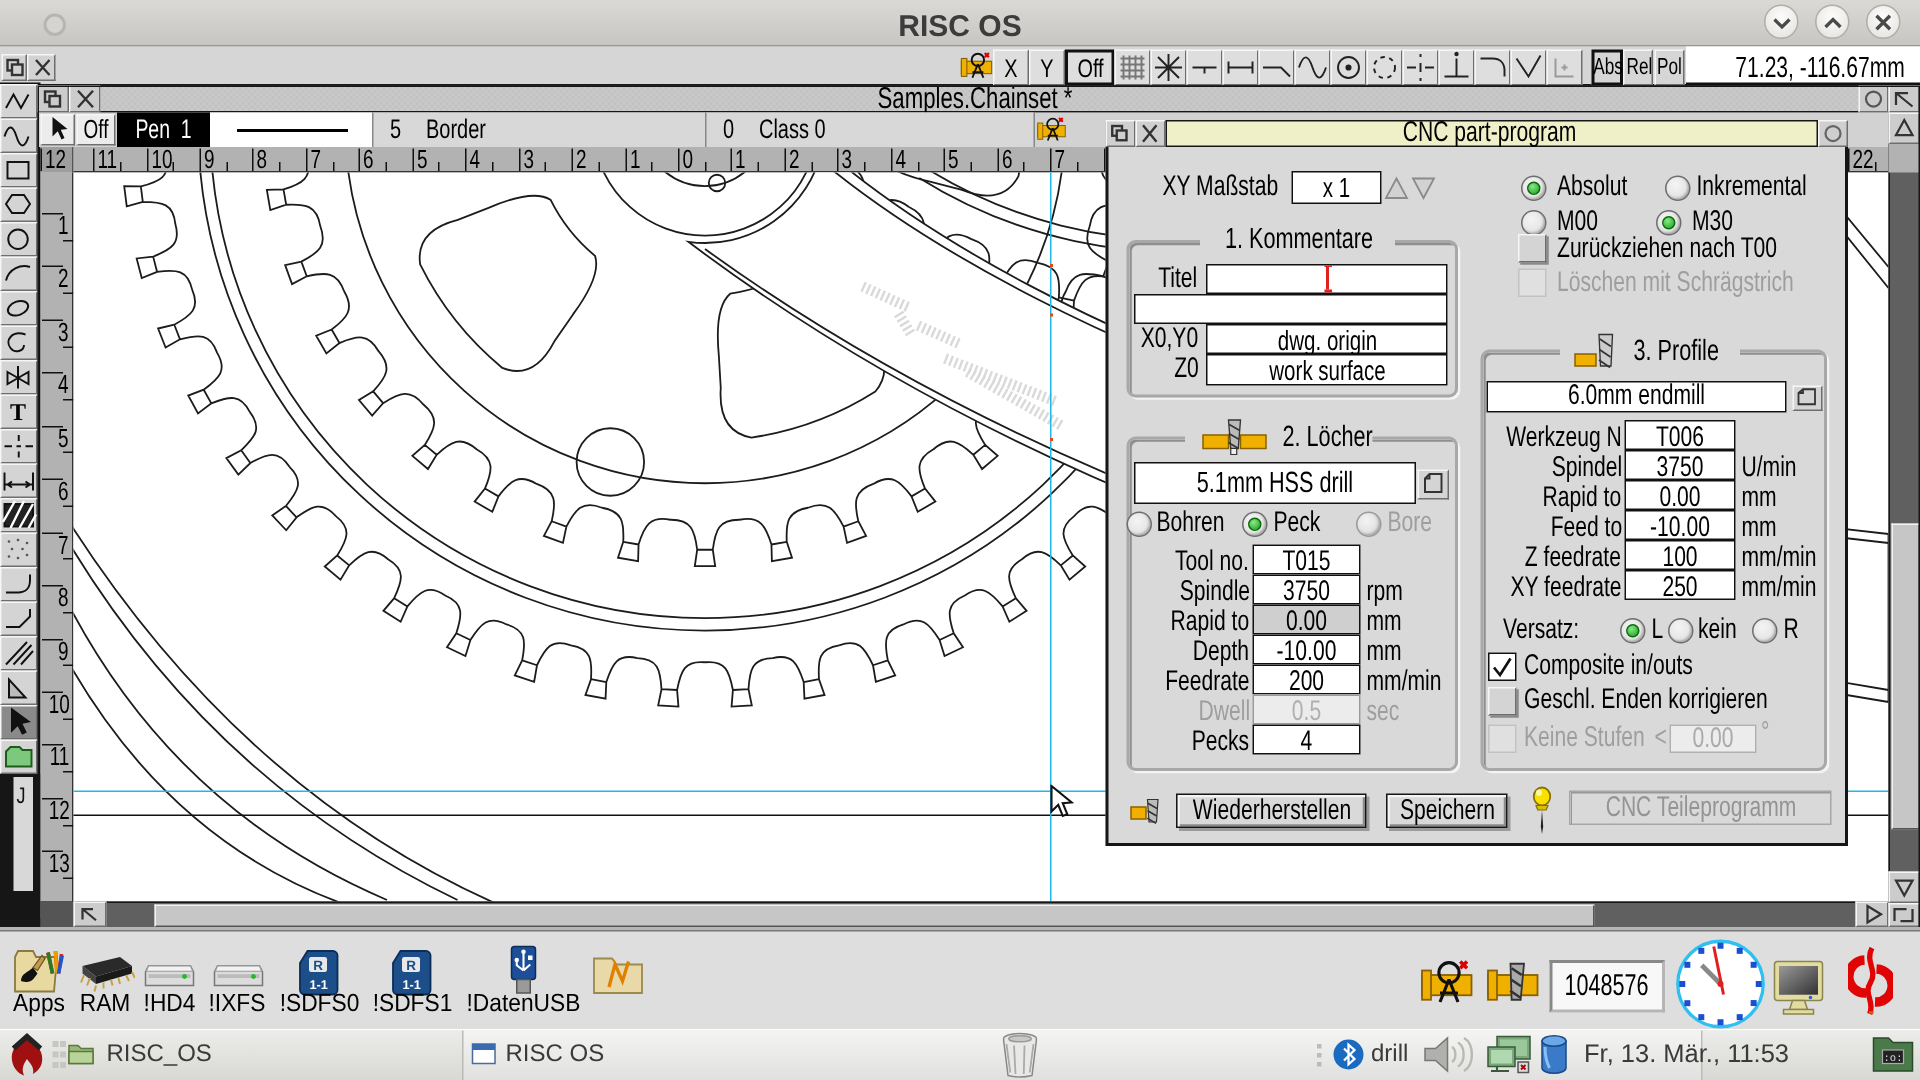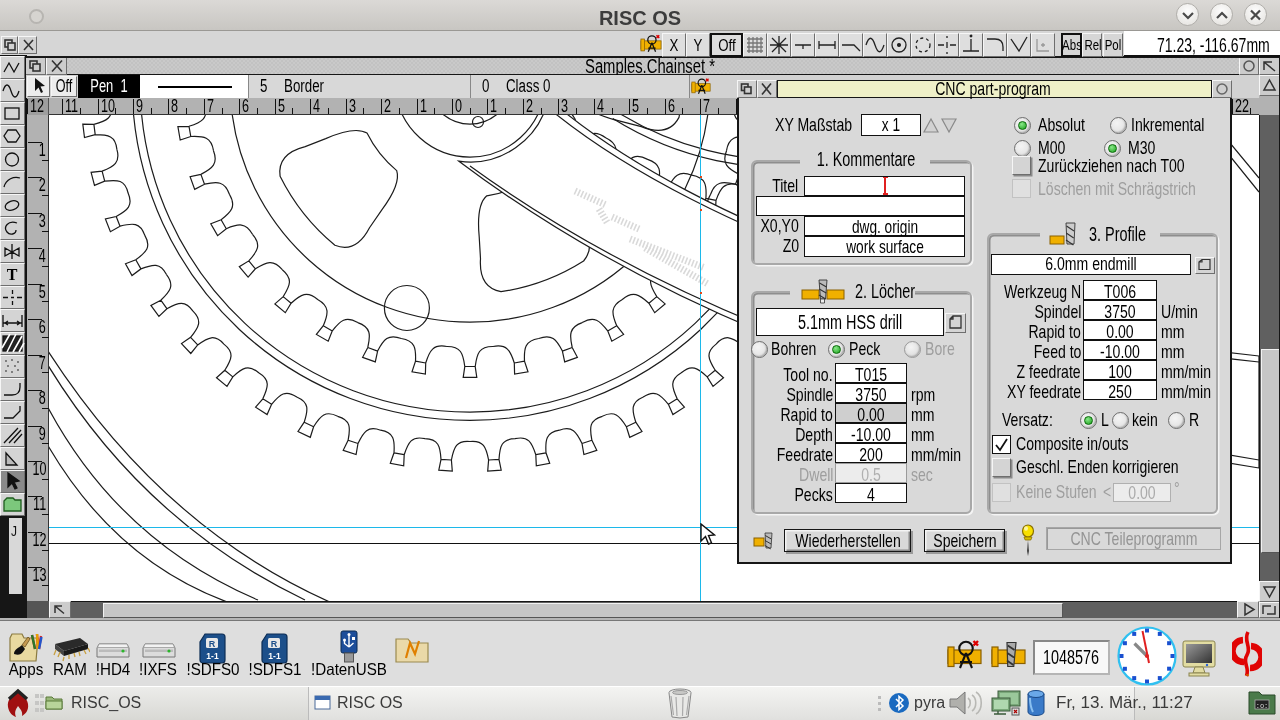--- a/index.html
+++ b/index.html
@@ -587,40 +587,40 @@
       <path d="M5,8 L7.5,27 M10,9 L11,28 M17,9 L16.5,28 M23,8 L20.5,27" stroke="#aaa" stroke-width="1.2"></path>
       <ellipse cx="14" cy="4.5" rx="7.5" ry="2" fill="#c8c8c6" stroke="#999"></ellipse>
     </svg>
 <div style="position:absolute;left:878px;top:696px;width:2.5px;height:2.5px;background:#bbb;"></div>
 <div style="position:absolute;left:878px;top:702px;width:2.5px;height:2.5px;background:#bbb;"></div>
 <div style="position:absolute;left:878px;top:708px;width:2.5px;height:2.5px;background:#bbb;"></div>
 <svg class="abs" style="left:888px;top:692px" width="22" height="22" viewBox="0 0 22 22">
       <circle cx="11" cy="11" r="10" fill="#1a6ac0"></circle>
       <path d="M8,7 l7,7 -4,3.5 V4.5 l4,3.5 -7,7" stroke="#fff" stroke-width="1.5" fill="none"></path>
     </svg>
-<div class="abs" style="left:914px;top:694px;font:16px 'Liberation Sans', sans-serif;color:#3a3a3a;">pyra</div>
+<div class="abs" style="left:914px;top:694px;font:16px 'Liberation Sans', sans-serif;color:#3a3a3a;">drill</div>
 <svg class="abs" style="left:948px;top:690px" width="38" height="26" viewBox="0 0 38 26">
       <path d="M2,9 h7 l8,-7 v22 l-8,-7 H2 Z" fill="#b0b0ac" stroke="#777"></path>
       <path d="M20,8 c3,2 3,8 0,10 M24,5 c5,3 5,13 0,16 M28,2 c7,4 7,18 0,22" stroke="#b8b8b4" stroke-width="1.6" fill="none"></path>
     </svg>
 <svg class="abs" style="left:990px;top:689px" width="32" height="28" viewBox="0 0 32 28">
       <rect x="8" y="2" width="22" height="15" fill="#7aa87a" stroke="#3a5a3a"></rect>
       <rect x="10" y="4" width="18" height="11" fill="#9ac89a"></rect>
       <rect x="2" y="9" width="18" height="13" fill="#7aa87a" stroke="#3a5a3a"></rect>
       <rect x="4" y="11" width="14" height="9" fill="#b0d8b0"></rect>
       <path d="M8,22 v3 h8 M12,25 h-8" stroke="#3a5a3a" stroke-width="1.4" fill="none"></path>
       <rect x="22" y="19" width="7" height="7" fill="#ddd" stroke="#555"></rect>
       <path d="M24,21 l3,3 m0,-3 l-3,3" stroke="#a00" stroke-width="1.2"></path>
     </svg>
 <svg class="abs" style="left:1026px;top:690px" width="20" height="26" viewBox="0 0 20 26">
       <path d="M2,4 h16 v18 a8,3.5 0 0 1 -16,0 Z" fill="#3a7ac8" stroke="#1a4a88"></path>
       <ellipse cx="10" cy="4" rx="8" ry="3.5" fill="#6aa8e8" stroke="#1a4a88"></ellipse>
       <path d="M4,8 c0,6 1,10 3,14" stroke="#8ac0f0" stroke-width="2" fill="none"></path>
     </svg>
-<div class="abs" style="left:1056px;top:693px;font:17px 'Liberation Sans', sans-serif;color:#3a3a3a;">Fr, 13. Mär., 11:27</div>
+<div class="abs" style="left:1056px;top:693px;font:17px 'Liberation Sans', sans-serif;color:#3a3a3a;">Fr, 13. Mär., 11:53</div>
 <svg class="abs" style="left:1247px;top:688px" width="30" height="30" viewBox="0 0 30 30">
       <path d="M2,4 h10 l3,3 h13 v19 H2 Z" fill="#4a7a4a" stroke="#2a4a2a"></path>
       <rect x="8" y="12" width="14" height="9" fill="#222" stroke="#aaa" stroke-width="0.8"></rect>
       <text x="15" y="19.5" text-anchor="middle" font-size="7" fill="#ddd" font-family="Liberation Mono">:o:</text>
     </svg>
 <div style="position:absolute;left:737px;top:80px;width:495px;height:484px;background:#d9d9d9;border:2px solid #161616;"></div>
 <div style="position:absolute;left:737px;top:80px;width:20px;height:18px;border-top:1.5px solid #f6f6f6;border-left:1.5px solid #f6f6f6;border-right:1.5px solid #6e6e6e;border-bottom:1.5px solid #6e6e6e;background:#cfcfcf;"></div>
 <div style="position:absolute;left:757px;top:80px;width:20px;height:18px;border-top:1.5px solid #f6f6f6;border-left:1.5px solid #f6f6f6;border-right:1.5px solid #6e6e6e;border-bottom:1.5px solid #6e6e6e;background:#cfcfcf;"></div>
 <svg class="abs" style="left:737px;top:80px" width="40" height="18" viewBox="0 0 40 18" fill="none" stroke="#333" stroke-width="1.6">
       <rect x="4.5" y="4" width="6.5" height="6.5" fill="#cfcfcf"></rect>

